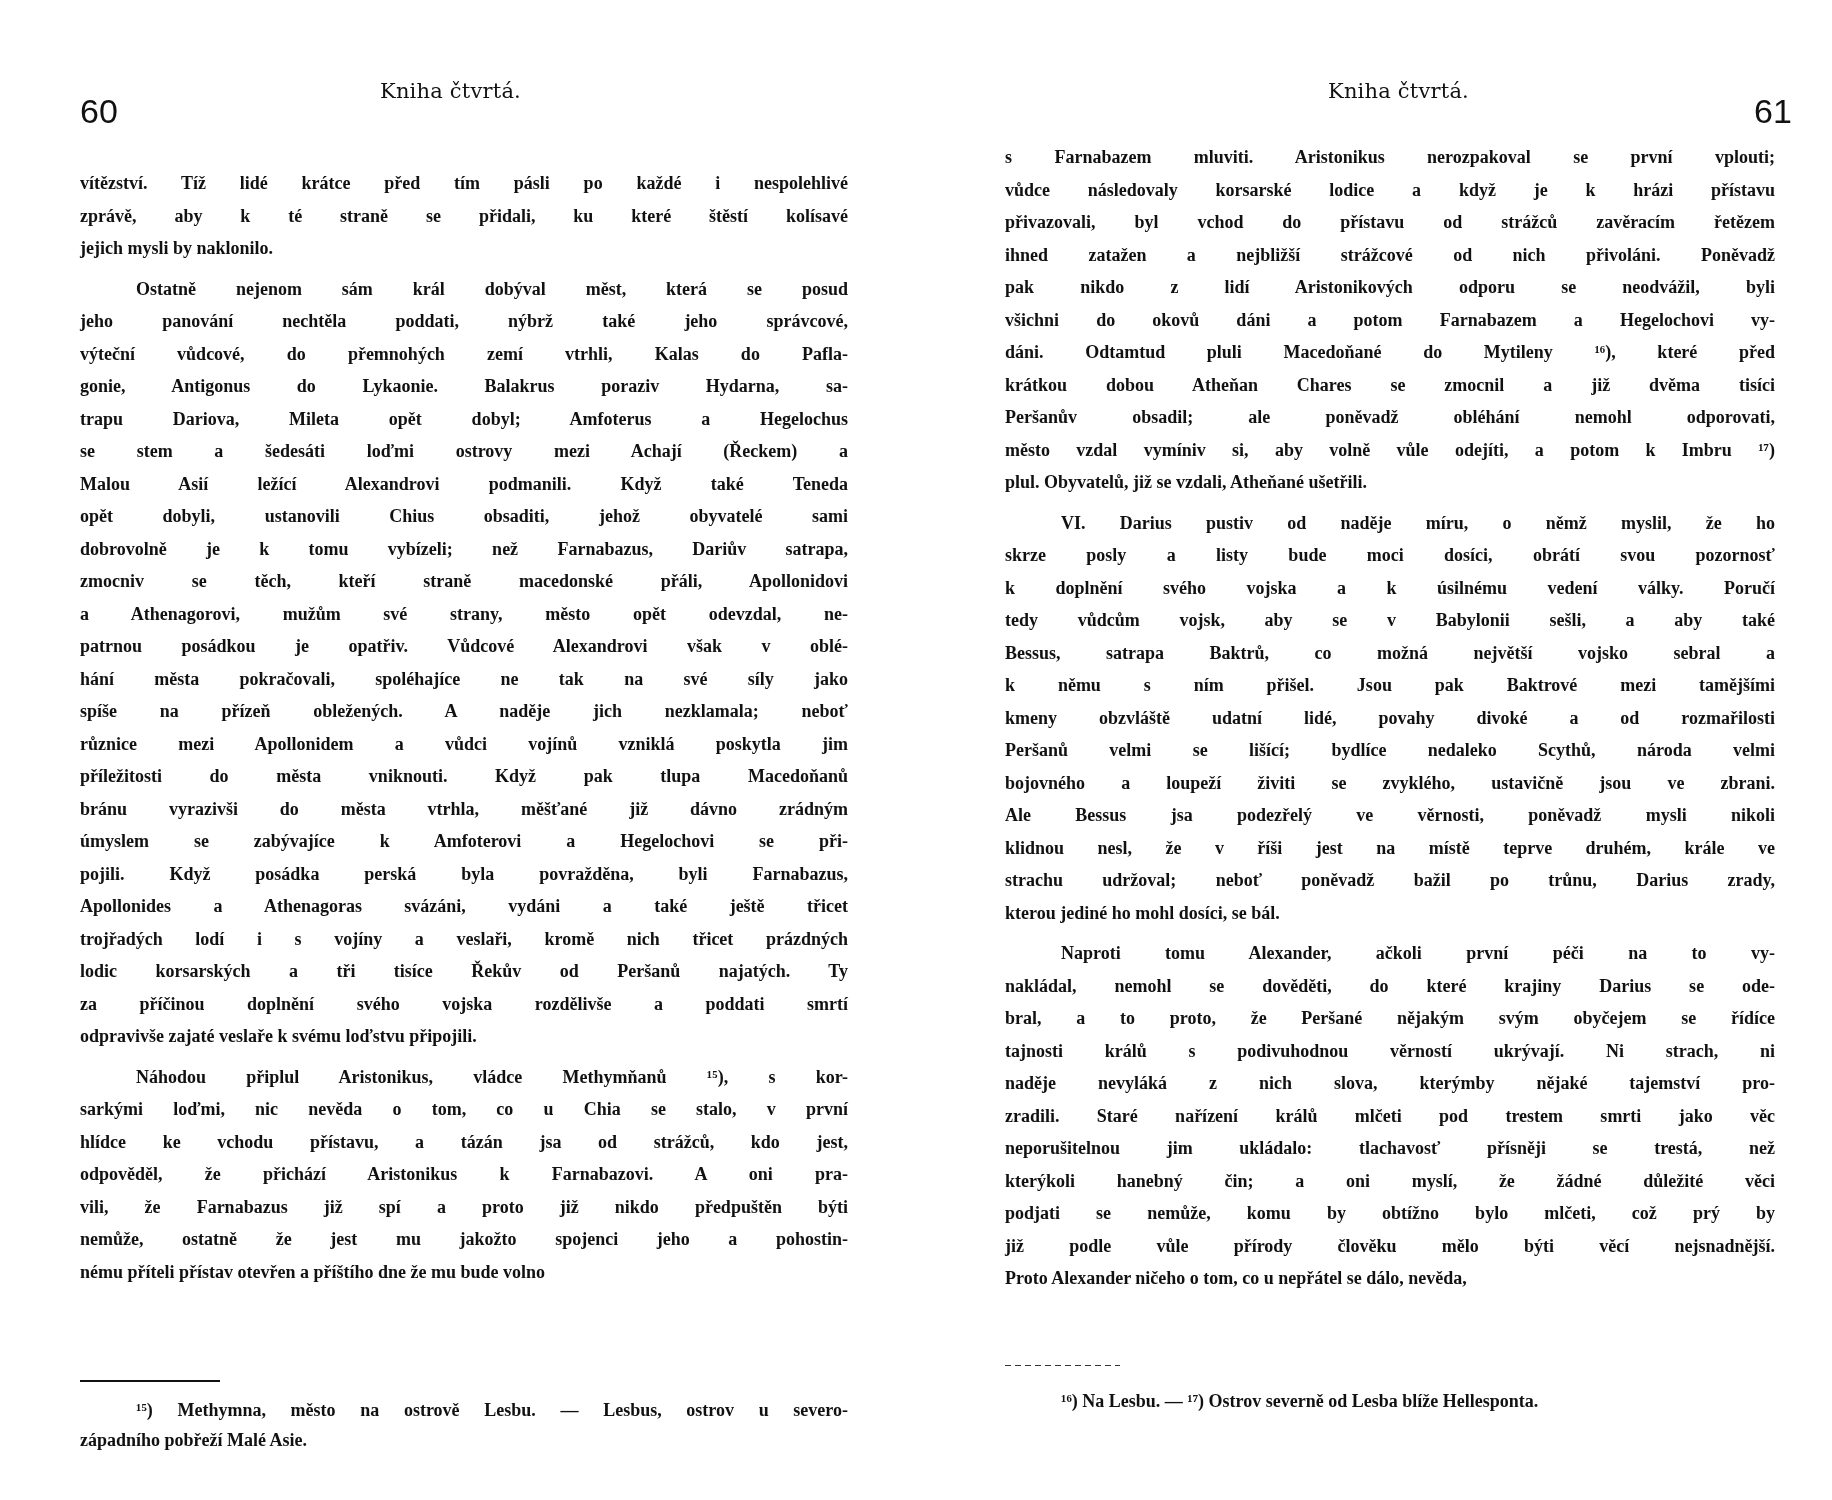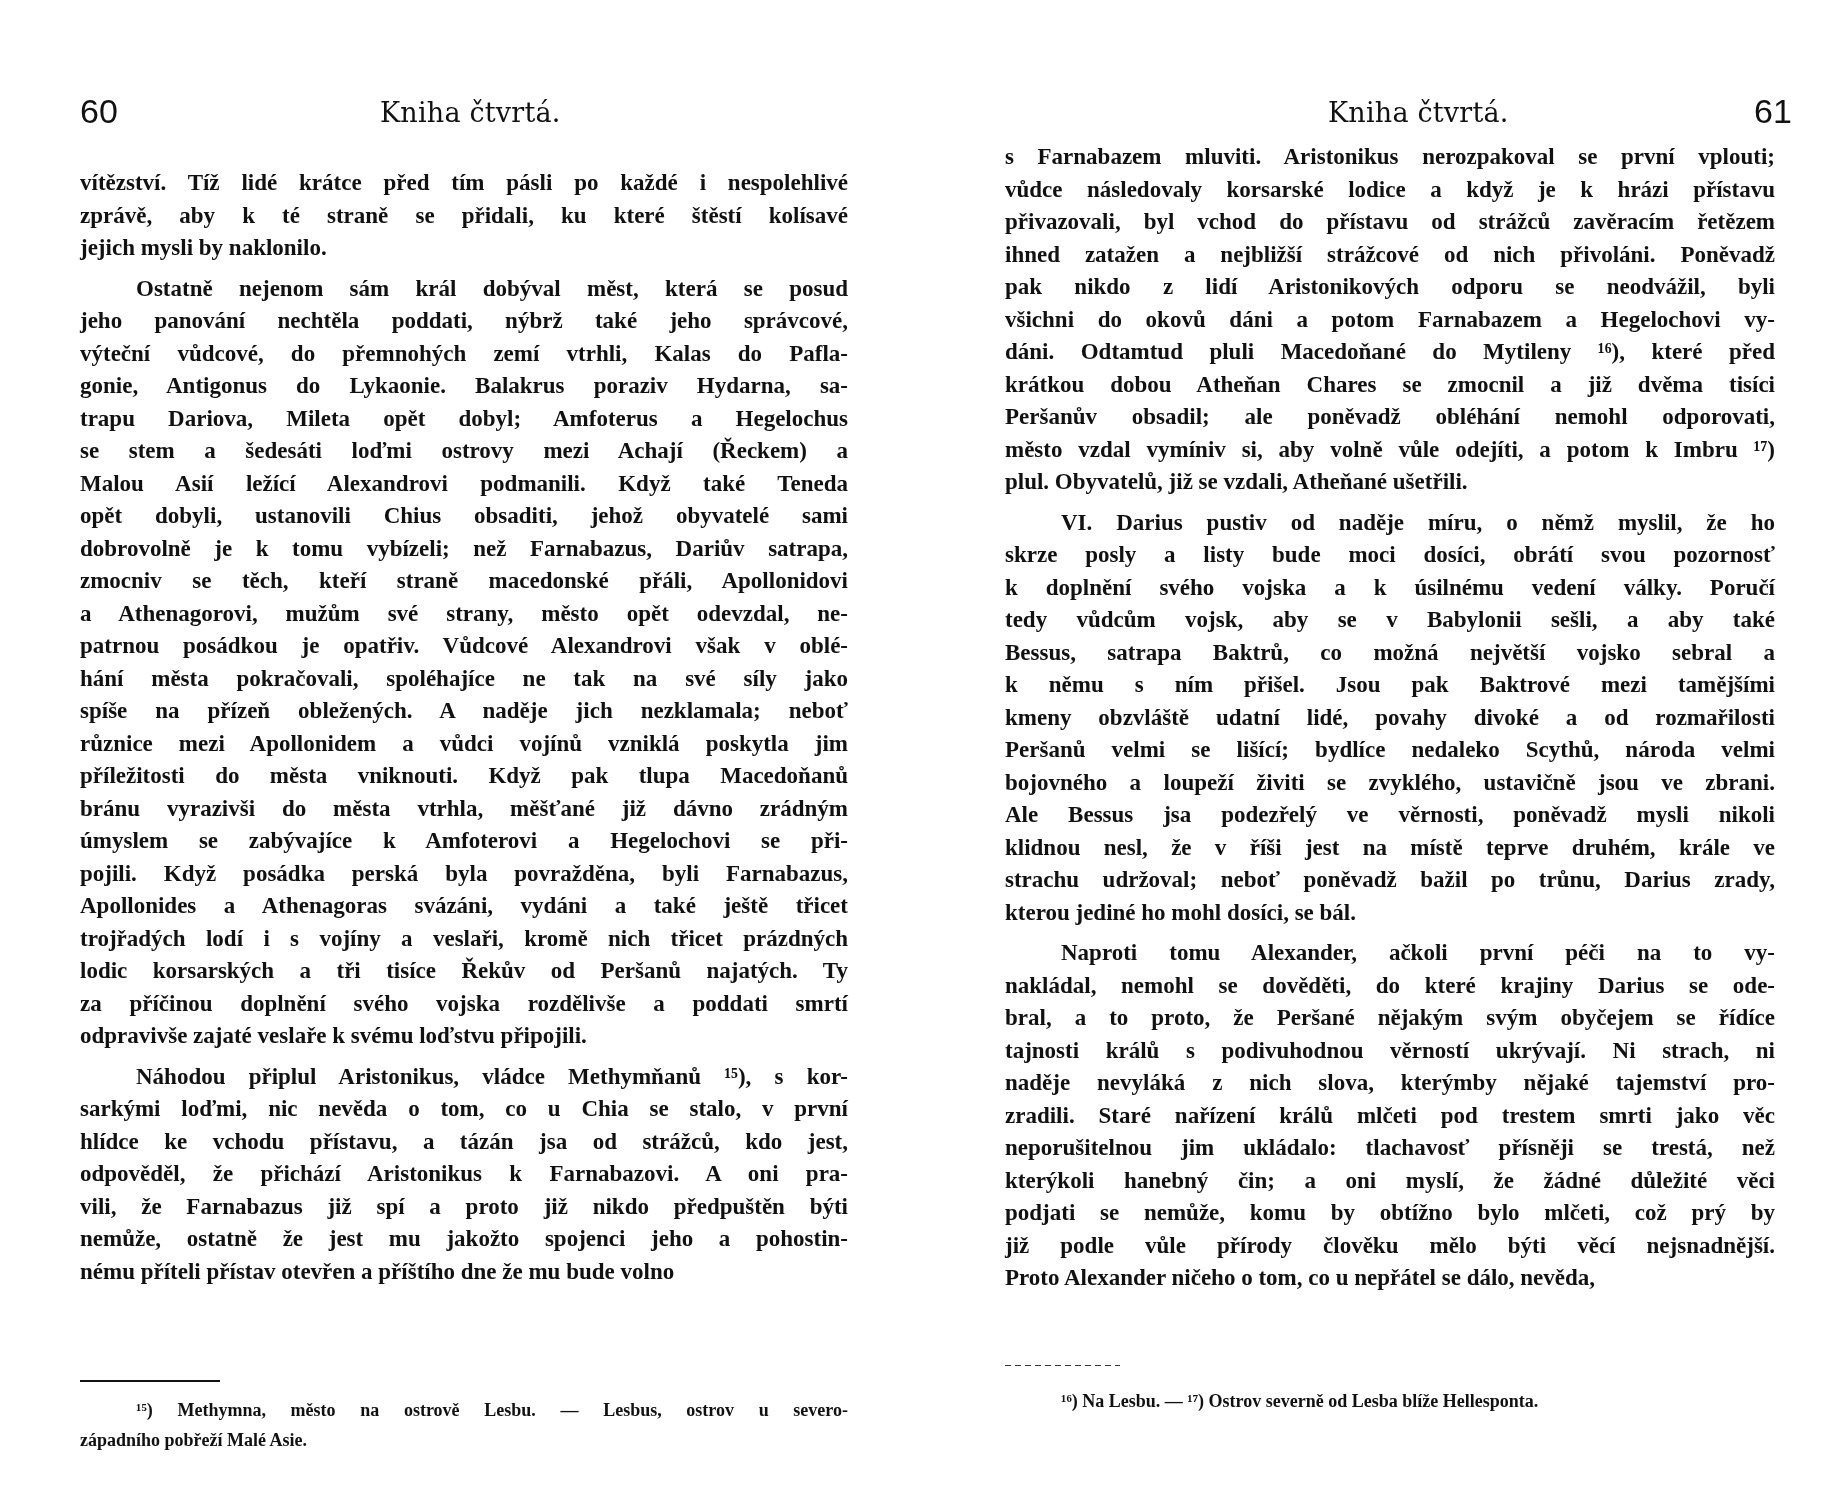--- a/index.html
+++ b/index.html
@@ -2,28 +2,28 @@
 <html><head>
 <meta charset="utf-8">
 <style>
   html, body { margin: 0; padding: 0; background: #ffffff; }
   body { width: 1832px; height: 1500px; position: relative; overflow: hidden;
          font-family: "DejaVu Serif", "Liberation Serif", serif; color: #111; }
   .page { position: absolute; top: 0; height: 1500px; }
   #page-left  { left: 0; width: 916px; }
   #page-right { left: 916px; width: 916px; }
 
-  .running-head { position: absolute; top: 97px; font-size: 27px; letter-spacing: 0.2px; }
+  .running-head { position: absolute; top: 79px; font-size: 21px; letter-spacing: 0.2px; }
   .folio { position: absolute; top: 92px; font-size: 34px; font-family: Liberation Sans, sans-serif; }
   #page-left .folio { left: 80px; }
   #page-left .running-head { left: 380px; }
   #page-right .running-head { left: 412px; }
   #page-right .folio { left: 838px; }
 
-  .textblock { position: absolute; font-size: 23px; font-weight: bold; line-height: 32.5px;
+  .textblock { position: absolute; font-size: 18px; font-weight: bold; line-height: 32.5px;
                font-family: "Liberation Serif", "DejaVu Serif", serif; }
   #page-left .textblock  { left: 80px;  top: 167px; width: 768px; }
   #page-right .textblock { left: 89px;  top: 141px; width: 770px; }
 
   .line { display: block; white-space: nowrap; text-align: justify; text-align-last: justify;
           height: 32.5px; overflow: visible; }
   .line.last { text-align-last: left; }
   .line.indent { padding-left: 56px; }
   .para-gap { height: 8px; }
 

